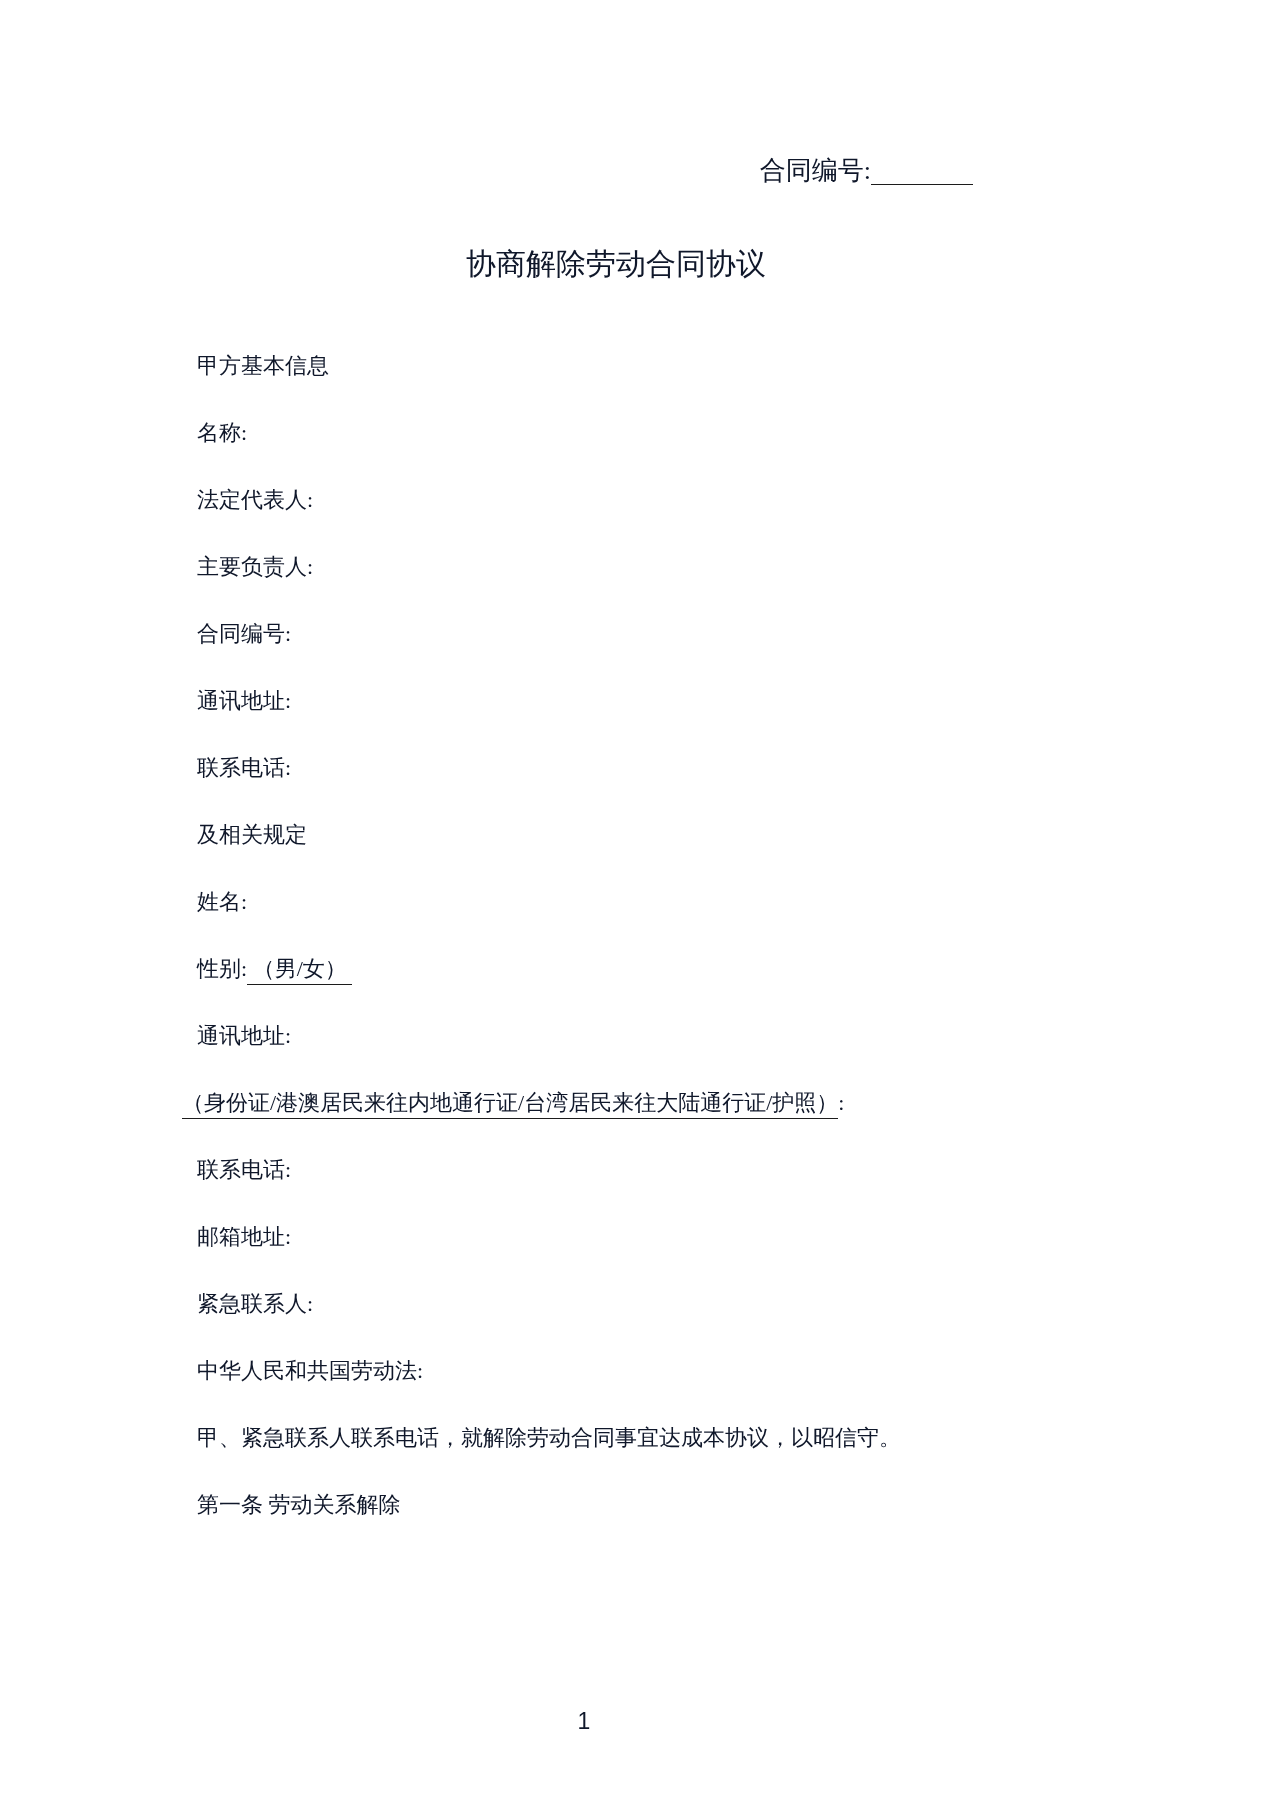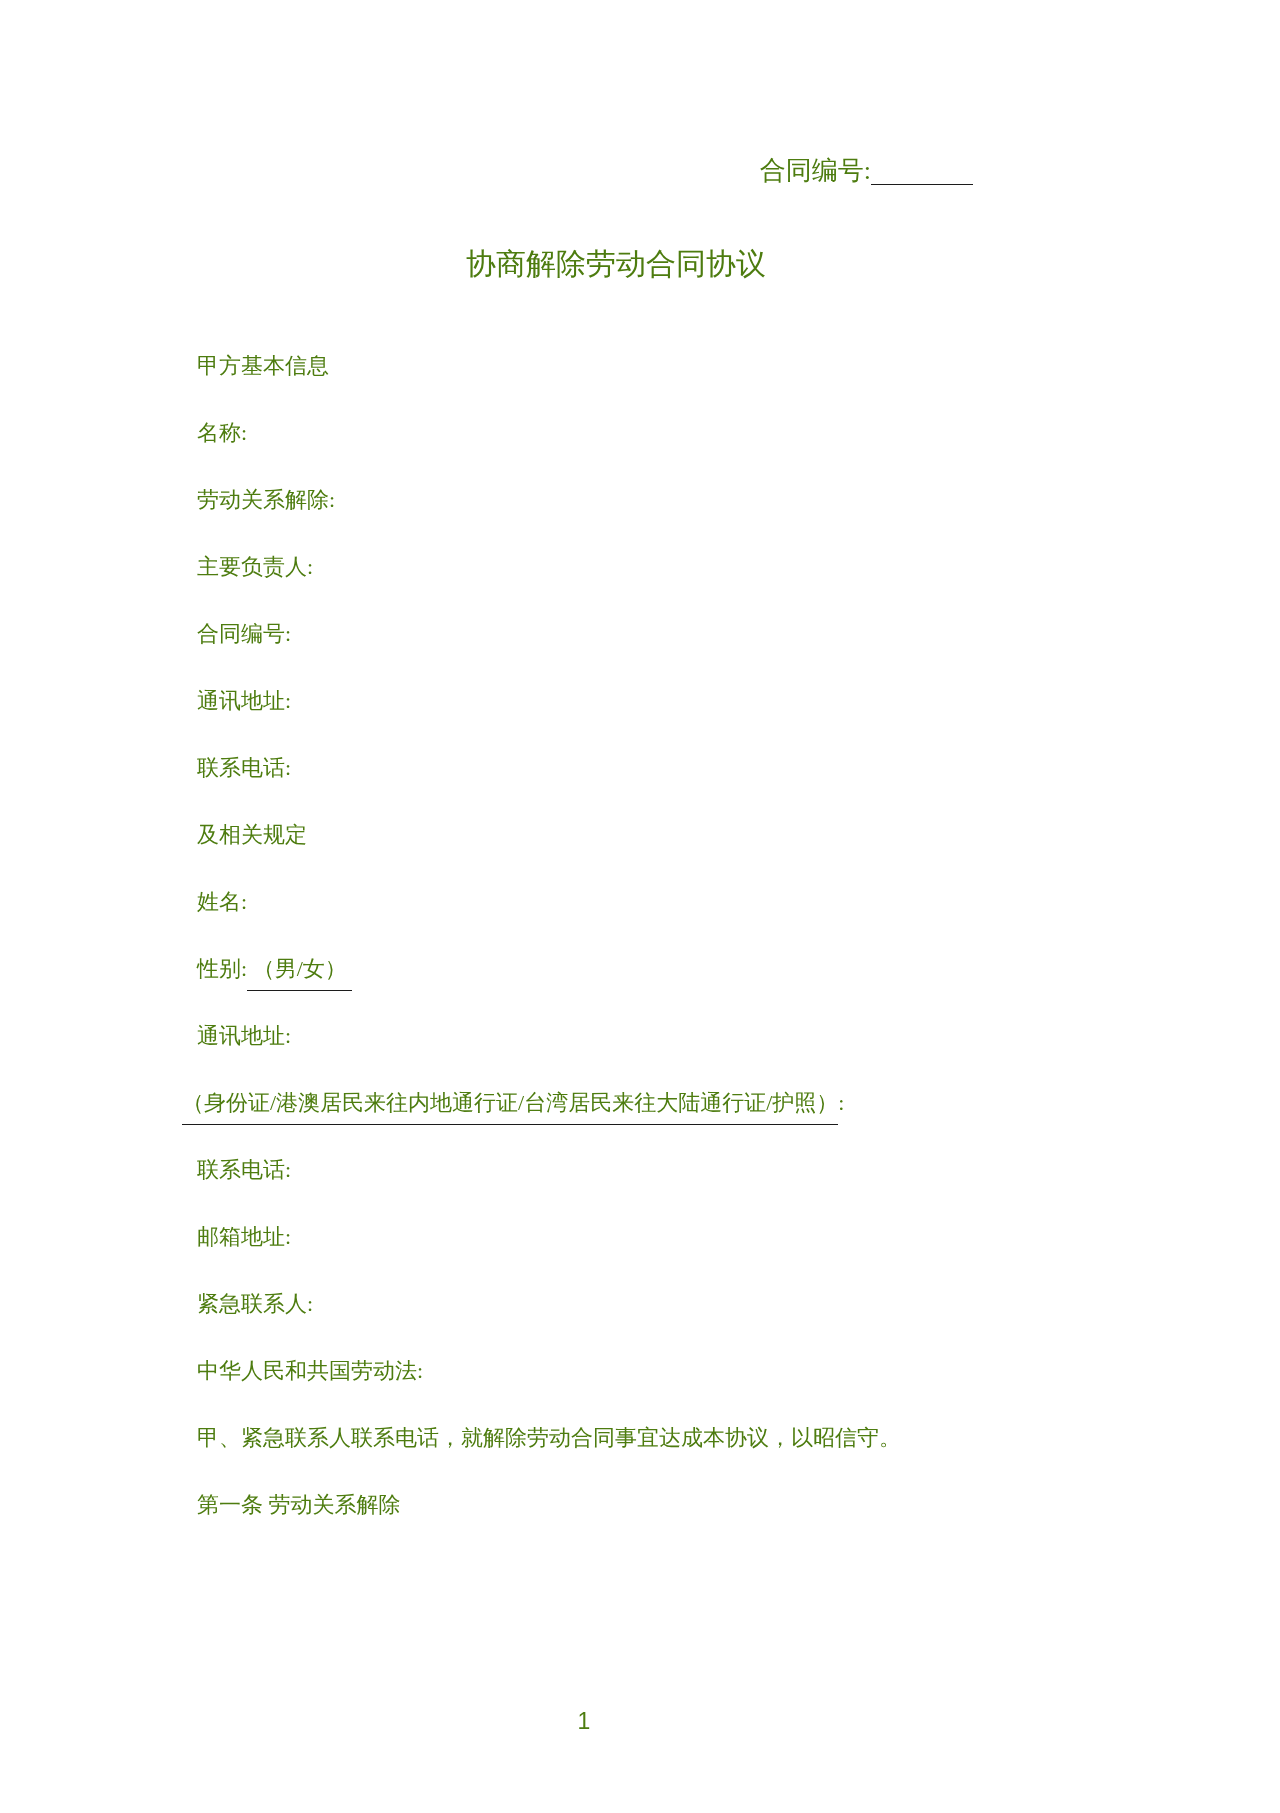--- a/index.html
+++ b/index.html
@@ -5,21 +5,21 @@
   html, body {
     margin: 0;
     padding: 0;
     background: #ffffff;
   }
   .page {
     position: relative;
     width: 1168px;
     height: 1813px;
     background: #ffffff;
-    color: #4d7c0f;
+    color: #0f172a;
     font-family: "Liberation Serif", "DejaVu Serif", serif;
     overflow: hidden;
   }
   .contract-no {
     position: absolute;
     top: 152px;
     right: 195px;
     font-size: 26px;
     white-space: nowrap;
   }
@@ -52,21 +52,21 @@
     height: 67px;
     line-height: 67px;
     font-size: 22px;
     white-space: nowrap;
   }
   .line.outdent {
     margin-left: -15px;
   }
   .u {
     border-bottom: 1.5px solid #1c1c1c;
-    padding-bottom: 9px;
+    padding-bottom: 3px;
   }
   .page-number {
     position: absolute;
     top: 1708px;
     left: 0;
     width: 100%;
     text-align: center;
     font-size: 23px;
     font-family: "Liberation Sans", "DejaVu Sans", sans-serif;
   }
@@ -78,21 +78,21 @@
 
   <div class="contract-no">
     <span>合同编号:</span><span class="blank-line"></span>
   </div>
 
   <div class="doc-title">协商解除劳动合同协议</div>
 
   <div class="body-block">
     <div class="line">甲方基本信息</div>
     <div class="line">名称:</div>
-    <div class="line">劳动关系解除:</div>
+    <div class="line">法定代表人:</div>
     <div class="line">主要负责人:</div>
     <div class="line">合同编号:</div>
     <div class="line">通讯地址:</div>
     <div class="line">联系电话:</div>
     <div class="line">及相关规定</div>
     <div class="line">姓名:</div>
     <div class="line">
       <span>性别:</span><span class="u">&nbsp;（男/女）&nbsp;</span>
     </div>
     <div class="line">通讯地址:</div>

